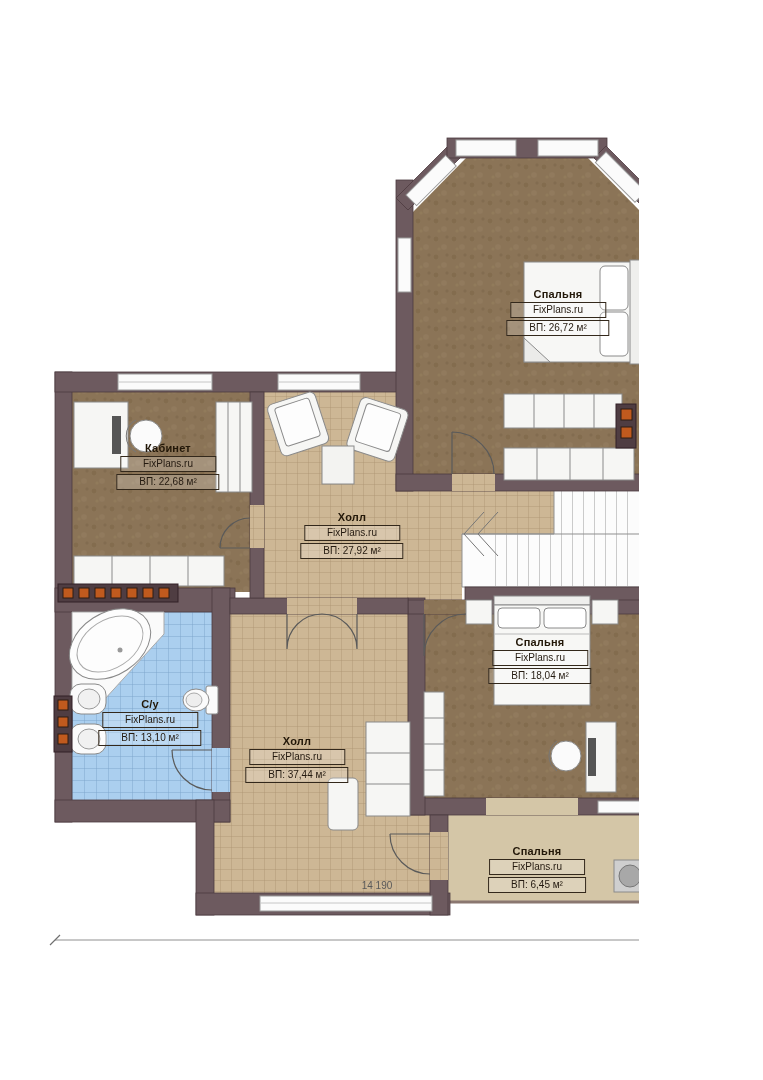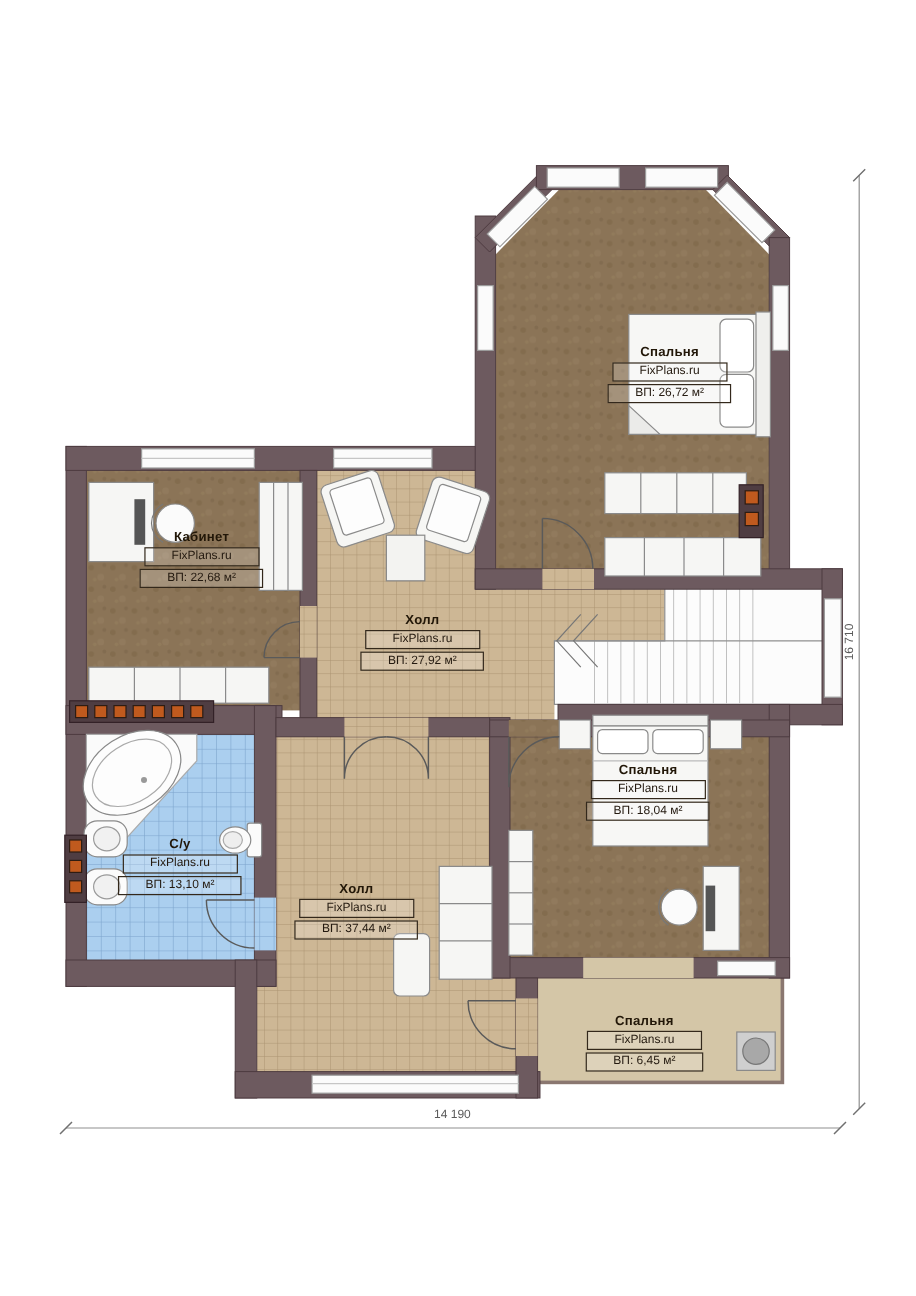--- a/index.html
+++ b/index.html
@@ -1,25 +1,25 @@
 <!DOCTYPE html>
 <html><head>
 <meta charset="utf-8">
 <style>
   html,body{margin:0;padding:0;background:#ffffff;}
-  #stage{position:relative;width:763px;height:1080px;background:#ffffff;overflow:hidden;
+  #stage{position:relative;width:639px;height:1080px;background:#ffffff;overflow:hidden;
          font-family:"Liberation Sans",sans-serif;}
   #plan-svg{position:absolute;left:0;top:0;}
   .room-label{position:absolute;transform:translateX(-50%);text-align:center;
               color:#1f1510;z-index:5;white-space:nowrap;}
   .rl-name{font-weight:bold;font-size:11px;letter-spacing:.2px;color:#221708;}
   .rl-box{display:table;margin:2px auto 0;border:1.5px solid #33281b;padding:0 22px;
           font-size:10px;line-height:14px;color:#241a10;background:rgba(255,255,255,0.22);}
   .dim{position:absolute;font-size:10px;color:#5a5a5a;z-index:4;}
-  .dim-bottom{left:377px;top:924px;transform:translateX(-50%);}
+  .dim-bottom{left:377px;top:880px;transform:translateX(-50%);}
   .dim-right{left:708px;top:535px;transform:translate(-50%,-50%) rotate(-90deg);}
 </style>
 </head>
 <body>
 
 <div id="stage">
 
 <svg id="plan-svg" width="763" height="1080" viewBox="0 0 763 1080">
   <defs>
     <pattern id="tanTile" width="11" height="11" patternUnits="userSpaceOnUse">

